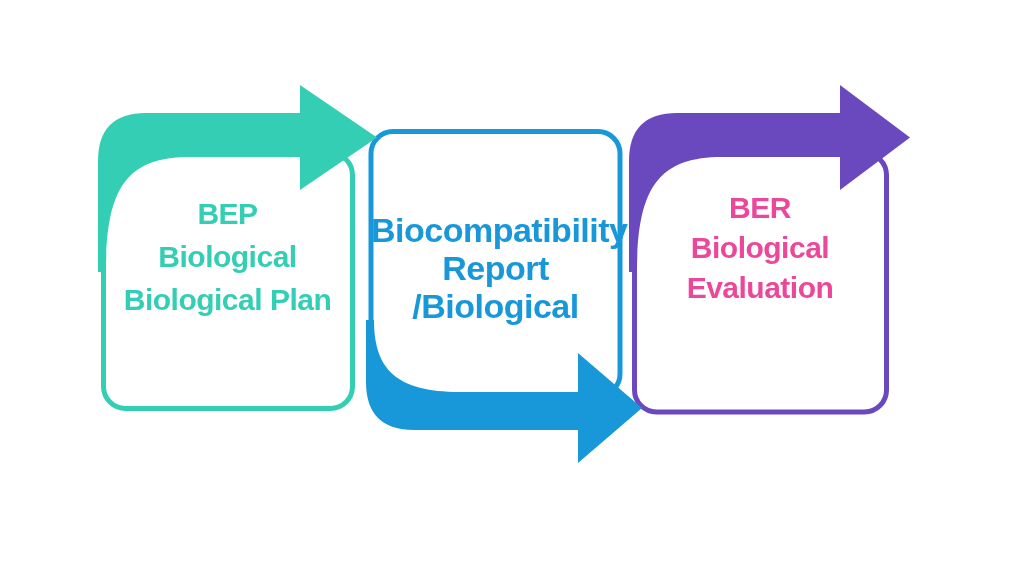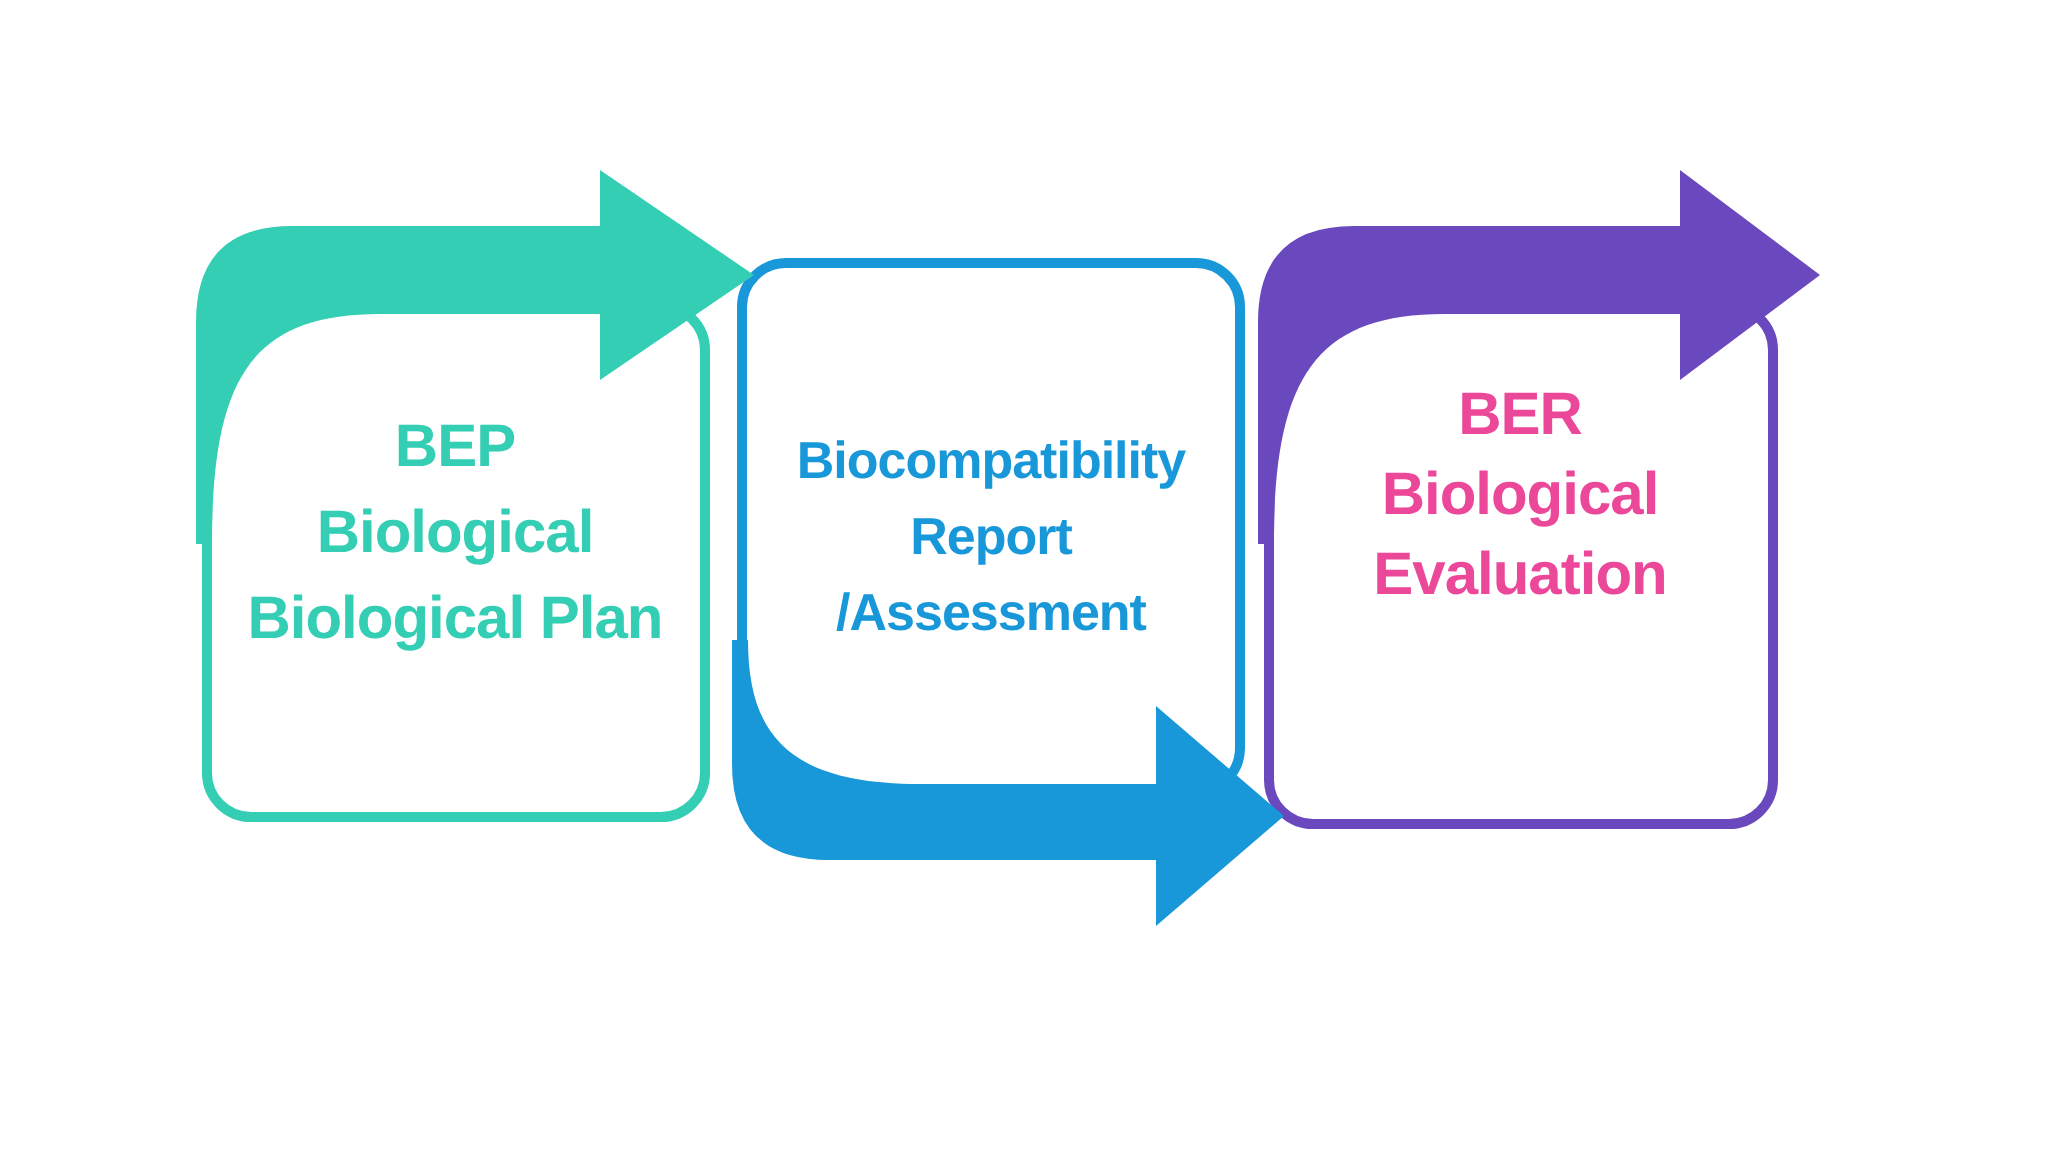--- a/index.html
+++ b/index.html
@@ -24,22 +24,22 @@
     position: absolute;
     text-align: center;
     font-weight: 700;
     font-size: 30px;
     letter-spacing: -0.5px;
     white-space: nowrap;
   }
   .step-label span {
     display: block;
   }
-  .label-1 { left: 103px; width: 249px; top: 202px; line-height: 43px; }
-  .label-2 { left: 371px; width: 249px; top: 211px; line-height: 38px; font-size: 26px; }
+  .label-1 { left: 103px; width: 249px; top: 192px; line-height: 43px; }
+  .label-2 { left: 371px; width: 249px; top: 211px; line-height: 38px; font-size: 34px; }
   .label-3 { left: 634px; width: 252px; top: 188px; line-height: 40px; }
 </style>
 </head>
 <body>
 
 <div class="stage">
 
   <svg width="1024" height="576" viewBox="0 0 1024 576">
 
     <g>
@@ -66,21 +66,21 @@
 
   <div class="step-label label-1" style="color: rgb(52, 206, 180);">
     <span>BEP</span>
     <span>Biological</span>
     <span>Biological Plan</span>
   </div>
 
   <div class="step-label label-2" style="color: rgb(24, 151, 217);">
     <span>Biocompatibility</span>
     <span>Report</span>
-    <span>/Assessment</span>
+    <span>/Biological</span>
   </div>
 
   <div class="step-label label-3" style="color: #ec4899;">
     <span>BER</span>
     <span>Biological</span>
     <span>Evaluation</span>
   </div>
 
 </div>
 

